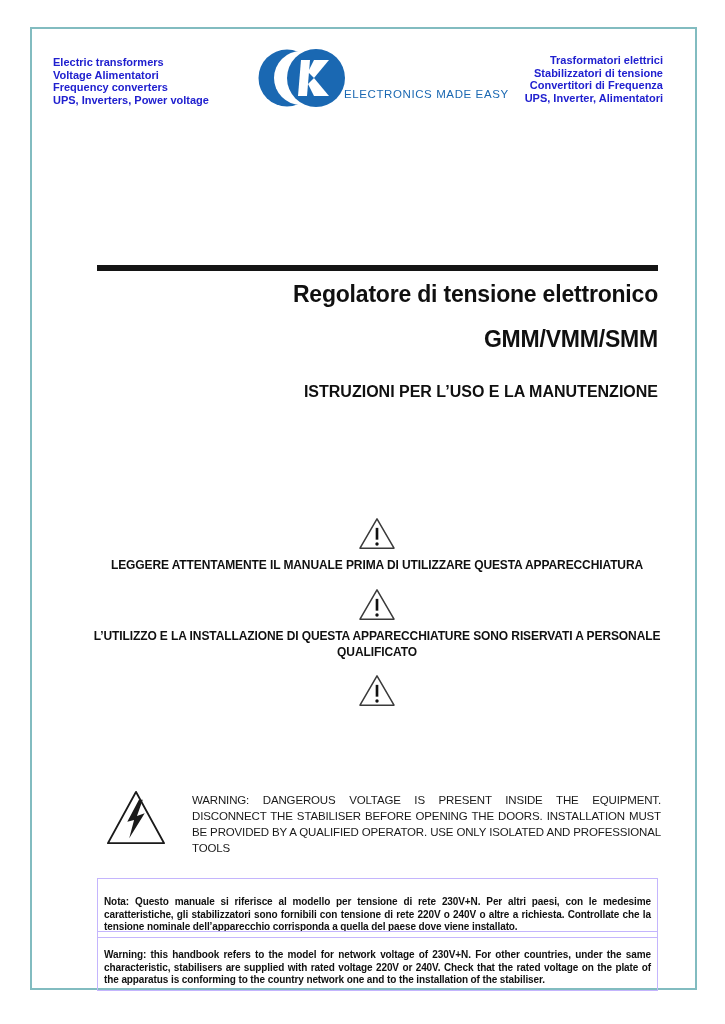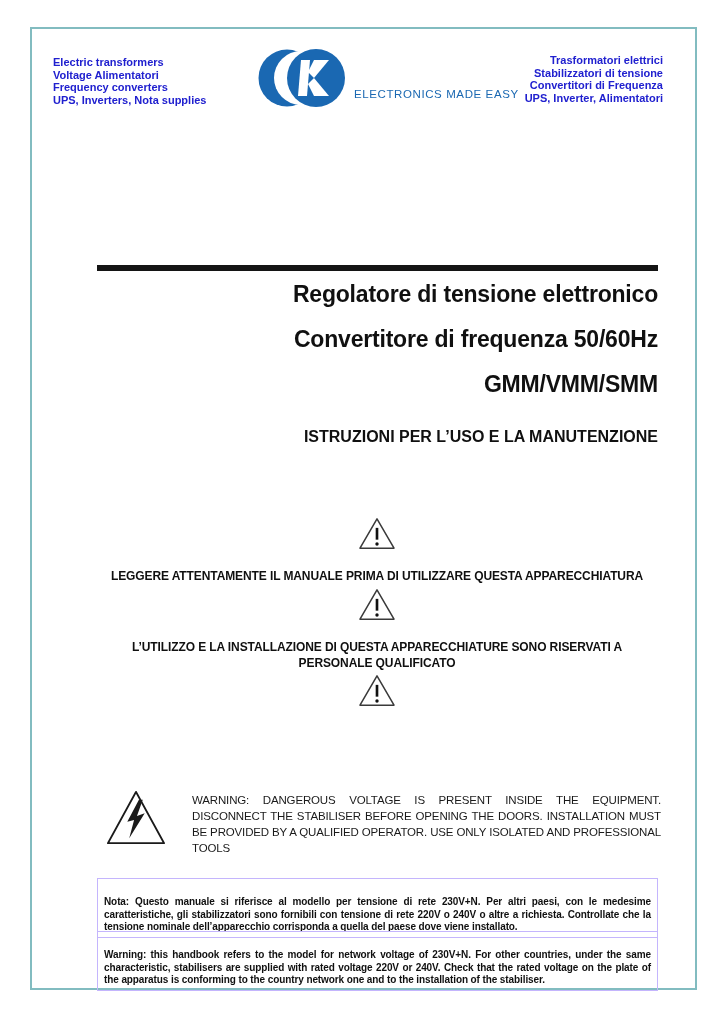--- a/index.html
+++ b/index.html
@@ -22,32 +22,32 @@
     color:#2020cf; font-weight:bold; font-size:11px; line-height:12.6px;
     white-space:nowrap;
   }
   .logo { position:absolute; left:224px; top:15px; width:258px; height:72px; }
   .logo-icon { position:absolute; left:0; top:0; }
   .brand {
     position:absolute; left:98px; top:7px; font-size:30px; font-weight:bold;
     color:#1a68b2; letter-spacing:0.5px; white-space:nowrap;
   }
   .tagline {
-    position:absolute; left:98px; top:44px; font-size:11.5px;
+    position:absolute; left:88px; top:44px; font-size:11.5px;
     color:#1a68b2; letter-spacing:0.6px; white-space:nowrap;
   }
   
   .rule { position:absolute; left:65px; top:236px; width:561px; height:6px; background:#141414; }
   .title-block { position:absolute; left:65px; top:243px; width:561px; text-align:right; color:#101010; }
   .title-line { font-size:23px; font-weight:bold; line-height:45px; letter-spacing:-0.2px; }
   .subtitle { margin-top:20px; font-size:16px; font-weight:bold; line-height:20px; }
   
   .warn { position:absolute; left:50px; width:590px; text-align:center; }
   .warn svg { display:block; margin:0 auto 4px auto; }
-  .warn p { margin:17px; font-size:12px; font-weight:bold; line-height:16px; letter-spacing:-0.1px; color:#101010; }
+  .warn p { margin:6px; font-size:12px; font-weight:bold; line-height:16px; letter-spacing:-0.1px; color:#101010; }
   .warn1 { top:488px; }
   .warn2 { top:559px; }
   .warn3 { top:645px; }
   
   .voltage { position:absolute; left:73px; top:760px; width:556px; display:flex; gap:13px; align-items:flex-start; }
   .voltage svg { flex:0 0 auto; }
   .voltage p {
     margin:3px 0 0 12px; font-size:11.5px; line-height:16px; text-align:justify;
     color:#1a1a1a; letter-spacing:-0.15px;
   }
@@ -64,21 +64,21 @@
 </head>
 <body>
 
 <div class="page">
   <div class="frame">
 
     <div class="hdr-left">
       <div>Electric transformers</div>
       <div>Voltage Alimentatori</div>
       <div>Frequency converters</div>
-      <div>UPS, Inverters, Nota supplies</div>
+      <div>UPS, Inverters, Power voltage</div>
     </div>
 
     <div class="logo">
       <span class="logo-icon">
         <svg width="92" height="68" viewBox="0 0 92 68" aria-hidden="true">
           <circle cx="31" cy="34" r="28.5" fill="#1a68b2"></circle>
           <circle cx="45" cy="34" r="27" fill="#ffffff"></circle>
           <circle cx="60" cy="34" r="29" fill="#1a68b2"></circle>
           <path d="M45 16 L54 16 L51 52 L42 52 Z" fill="#ffffff"></path>
           <path d="M58 16 L73 16 L58 34 L52 28 Z" fill="#ffffff"></path>
@@ -91,21 +91,20 @@
     <div class="hdr-right">
       <div>Trasformatori elettrici</div>
       <div>Stabilizzatori di tensione</div>
       <div>Convertitori di Frequenza</div>
       <div>UPS, Inverter, Alimentatori</div>
     </div>
 
     <div class="rule"></div>
     <div class="title-block">
       <div class="title-line">Regolatore di tensione elettronico</div>
-      <div class="title-line">Convertitore di frequenza 50/60Hz</div>
       <div class="title-line">GMM/VMM/SMM</div>
       <div class="subtitle">ISTRUZIONI PER L’USO E LA MANUTENZIONE</div>
     </div>
 
     <div class="warn warn1">
       <svg width="38" height="34" viewBox="0 0 40 36">
         <path d="M20 2 L38 33 L2 33 Z" fill="none" stroke="#3a3a3a" stroke-width="1.6" stroke-linejoin="round"></path>
         <path d="M20 11.5 L20 24" stroke="#111111" stroke-width="2.8"></path>
         <circle cx="20" cy="28.6" r="1.8" fill="#111111"></circle>
       </svg>

